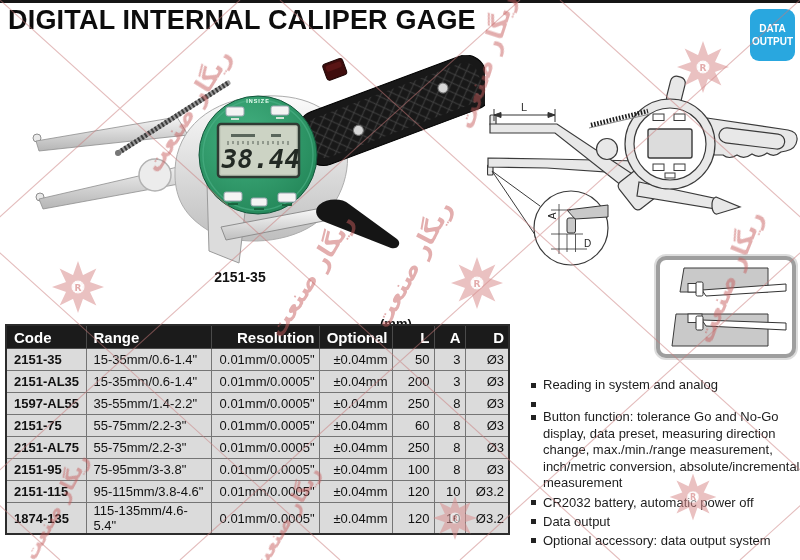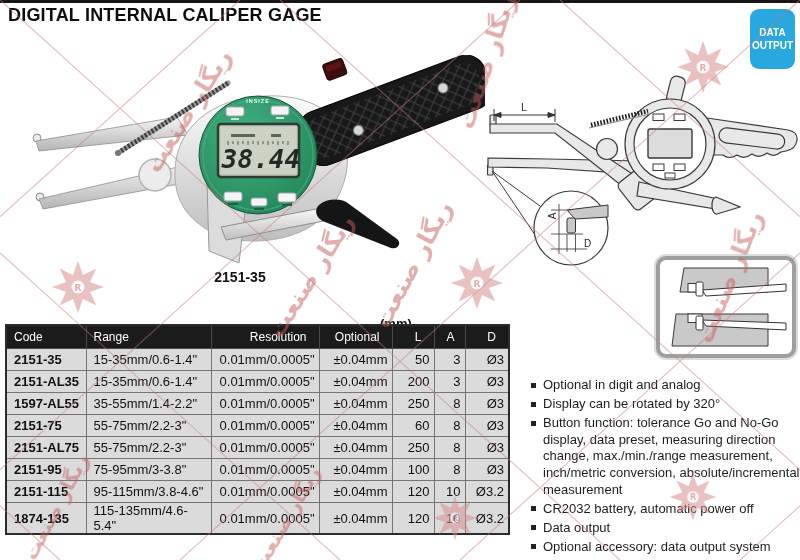--- a/index.html
+++ b/index.html
@@ -1,35 +1,35 @@
 <!DOCTYPE html>
 <html><head>
 <meta charset="utf-8">
 <style>
   html,body{margin:0;padding:0;background:#fff;}
   .page{position:relative;width:800px;height:560px;background:#fff;overflow:hidden;
         font-family:"Liberation Sans",sans-serif;color:#111;}
   .top-rule{position:absolute;top:0;left:0;width:800px;height:3px;background:#161616;}
-  .title{position:absolute;top:5px;left:8px;margin:0;font-size:18px;font-weight:700;
+  .title{position:absolute;top:5px;left:8px;margin:0;font-size:27px;font-weight:700;
          color:#0d0d0d;letter-spacing:.2px;white-space:nowrap;}
-  .badge{position:absolute;top:9px;left:750px;width:45px;height:60px;background:#29a7df;
+  .badge{position:absolute;top:9px;left:750px;width:45px;height:52px;background:#29a7df;
          border-radius:9px;color:#fff;font-weight:700;font-size:10px;display:flex;
          flex-direction:column;align-items:center;justify-content:center;line-height:1.3;text-align:center;}
   .photo{position:absolute;left:25px;top:55px;}
   .caption{position:absolute;left:185px;top:269px;width:110px;text-align:center;
            font-size:14px;font-weight:700;color:#111;}
   .drawing{position:absolute;left:487px;top:58px;}
   .inset{position:absolute;left:656px;top:256px;width:140px;height:102px;background:#fff;
          border:4px solid #9e9e9e;border-radius:10px;box-shadow:0 0 0 2px #dcdcdc;box-sizing:border-box;}
   .unit{position:absolute;left:380px;top:316px;width:127px;text-align:left;
         font-weight:700;font-size:13px;color:#111;}
   table.spec{position:absolute;left:5px;top:324px;width:503px;border-collapse:collapse;
              table-layout:fixed;font-size:13px;color:#111;border:2px solid #2c2c2c;}
-  table.spec th{background:#1b1b1b;color:#fff;font-size:12px;height:22px;
-                border:1px solid #4a4a4a;font-weight:400;padding:0 12px;}
+  table.spec th{background:#1b1b1b;color:#fff;font-size:15px;height:22px;
+                border:1px solid #4a4a4a;font-weight:700;padding:0 4px;}
   table.spec td{background:#dbdbdb;border:1px solid #757575;height:21px;padding:0 4px;}
   .al{text-align:left;padding-left:7px !important;}
   .ac{text-align:right;}
   td.code{font-weight:700;}
   .features{position:absolute;left:531px;top:377px;width:272px;margin:0;padding:0;
             list-style:none;font-size:13px;color:#1d1d1d;}
   .features li{display:flex;margin-bottom:2.5px;line-height:16.6px;}
   .features .bl{width:5px;height:5px;background:#222;margin:5.5px 7px 0 0;flex:none;}
   .watermark{position:absolute;left:0;top:0;pointer-events:none;}
 </style>
@@ -298,25 +298,24 @@
           <td class="ac">120</td>
           <td class="ac">10</td>
           <td class="ac">Ø3.2</td>
         </tr>
       </tbody>
   </table>
 
   <ul class="features" id="feature-list">
       <li>
         <span class="bl"></span>
-        <span>Optional in digit and analog</span>
-      </li>
-      <li>
-        <span class="bl"></span>
-        <span>Display can be rotated by 320°</span>
+        <span>Reading in system and analog</span>
+      </li>
+      <li>
+        <span class="bl"></span>
       </li>
       <li>
         <span class="bl"></span>
         <span>Button function: tolerance Go and No-Go display, data preset, measuring direction change, max./min./range measurement, inch/metric conversion, absolute/incremental measurement</span>
       </li>
       <li>
         <span class="bl"></span>
         <span>CR2032 battery, automatic power off</span>
       </li>
       <li>

